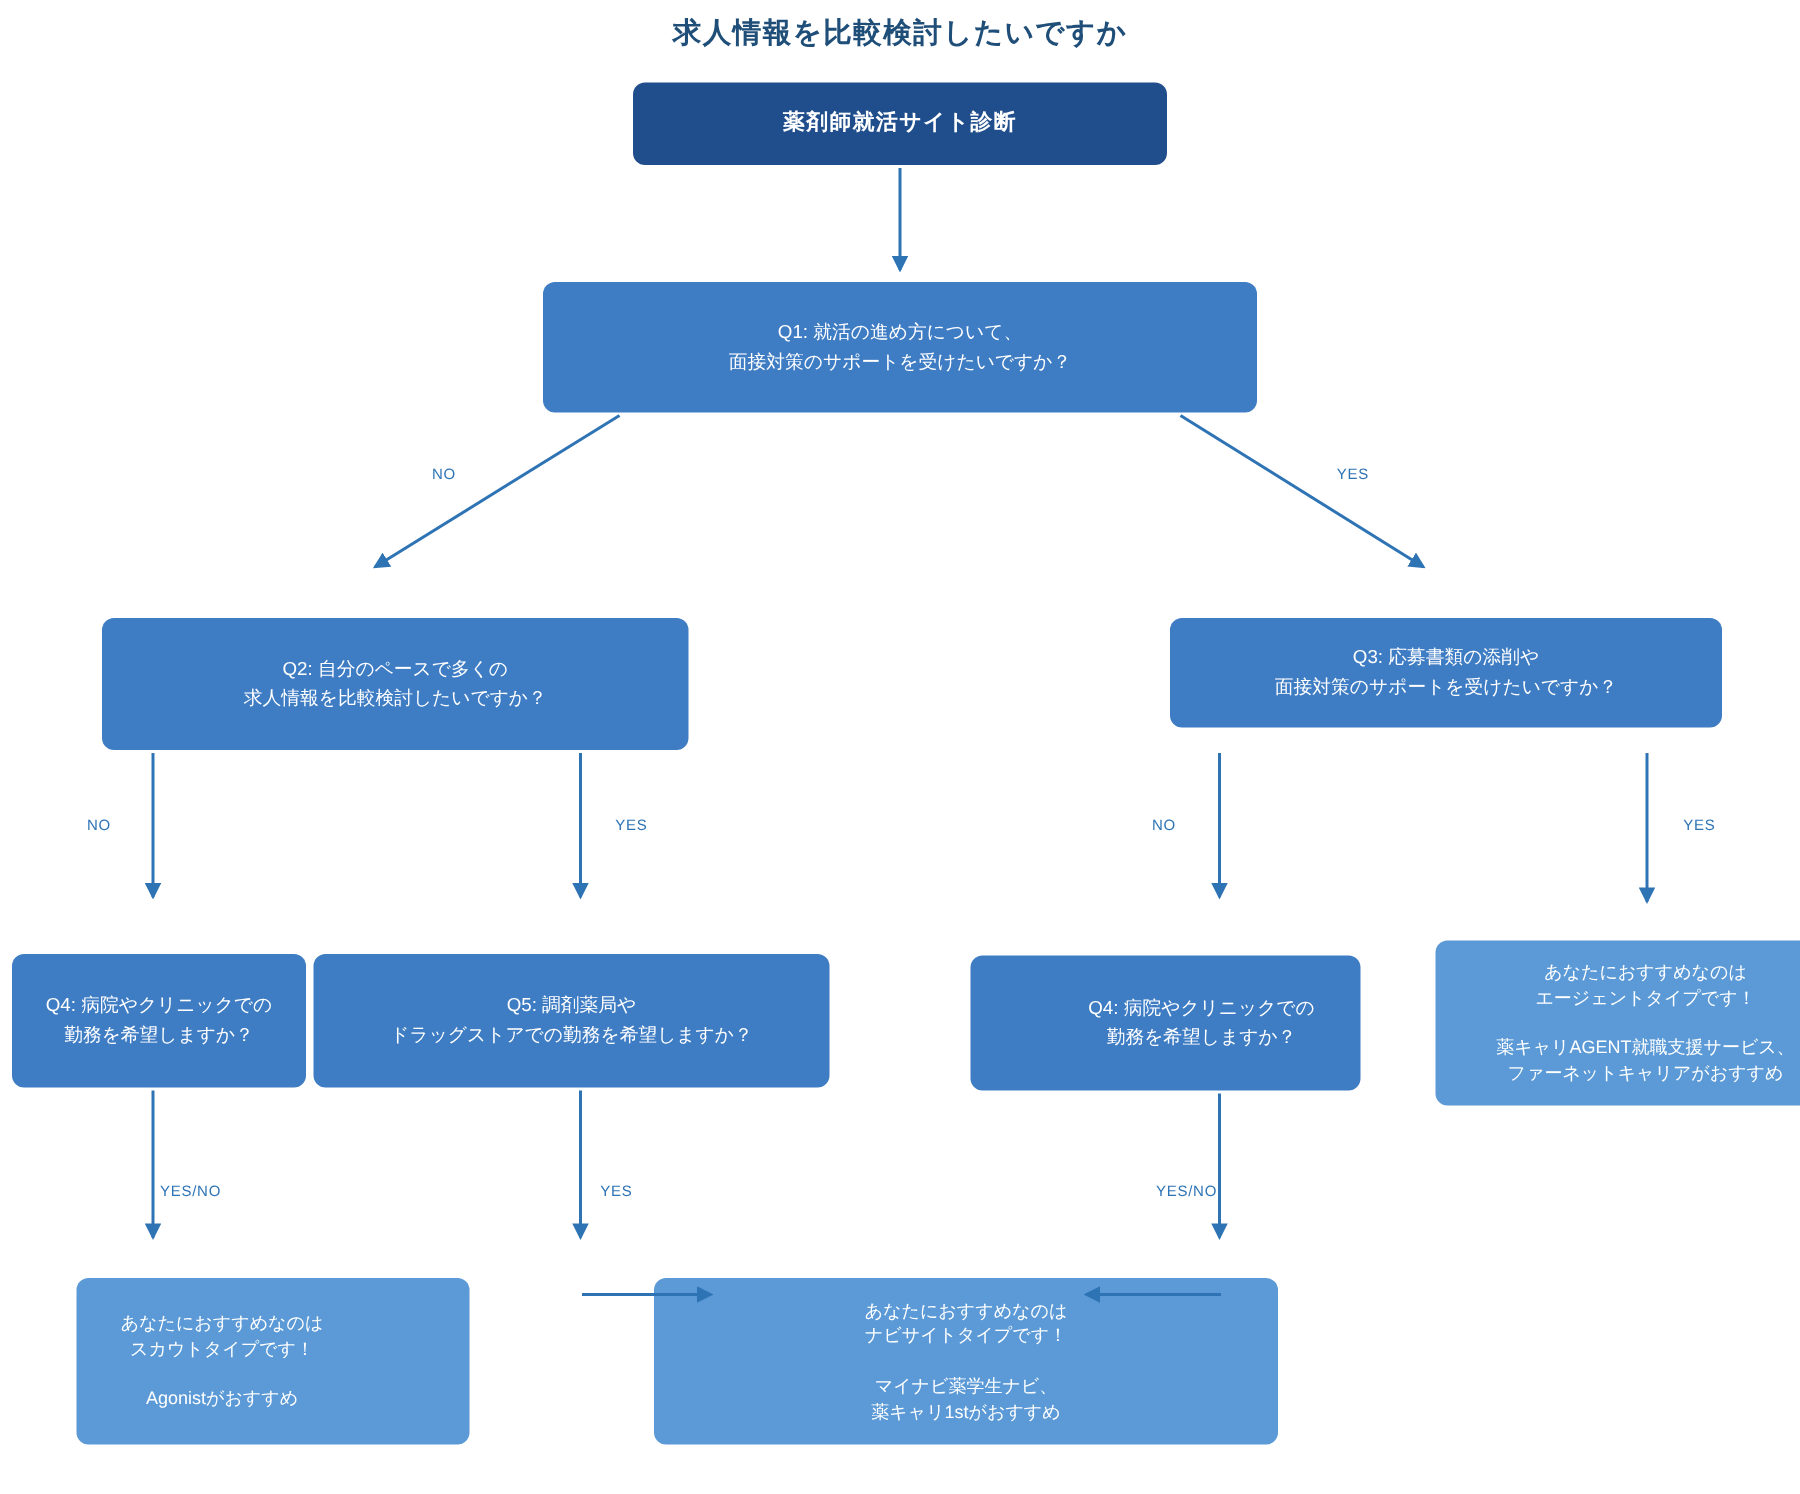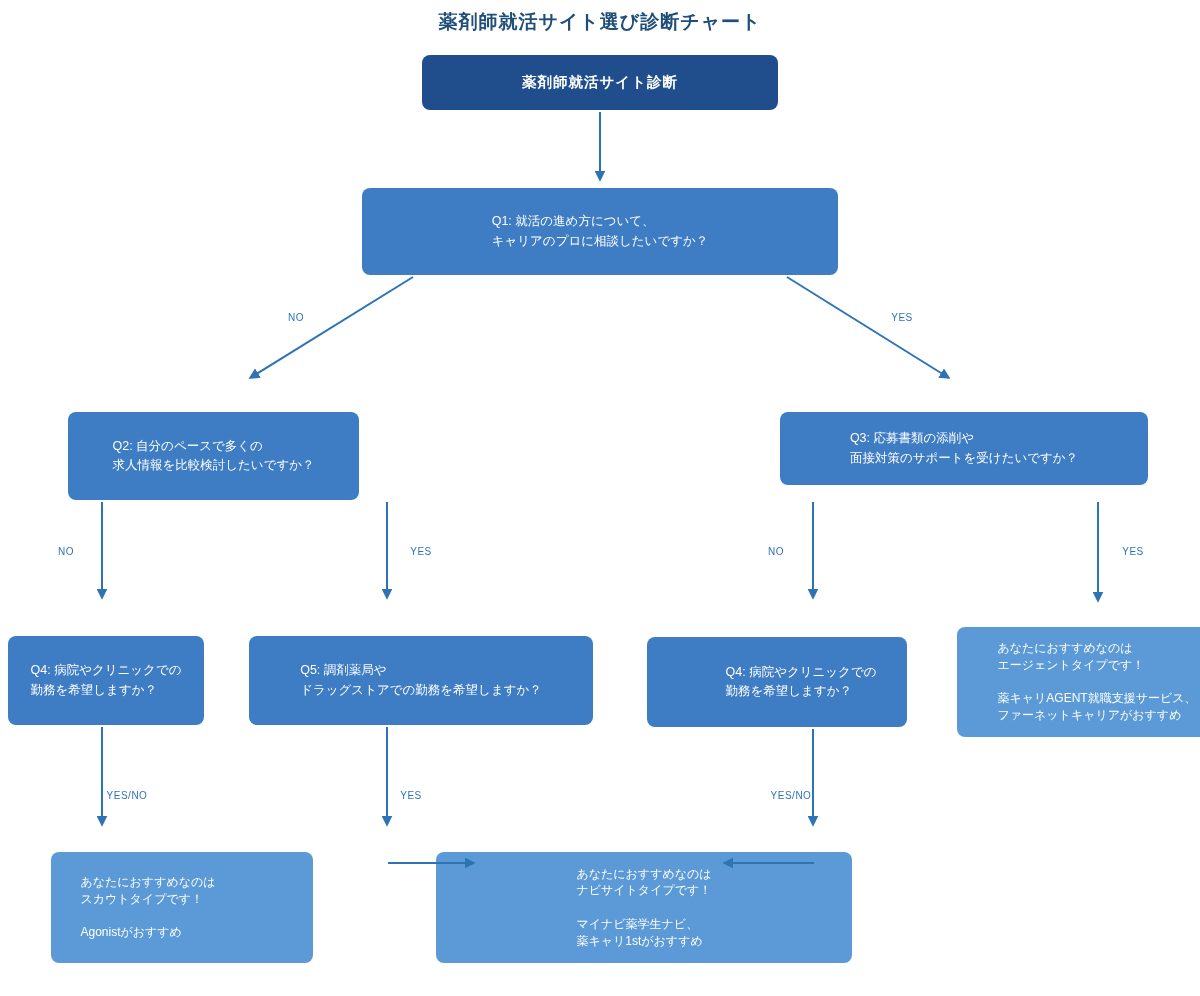--- a/index.html
+++ b/index.html
@@ -8,21 +8,21 @@
     width:1200px; height:996px; position:relative; overflow:hidden;
     font-family:"Liberation Sans","DejaVu Sans",sans-serif;
   }
   .title {
     position:absolute; top:9px; left:0; width:1200px; text-align:center;
     font-size:19px; font-weight:bold; color:var(--title_color,#1f4e79);
     letter-spacing:1px;
   }
   .node {
     position:absolute; display:flex; align-items:center; justify-content:center;
-    white-space:pre-line; color:#ffffff;
+    text-align:center; white-space:pre-line; color:#ffffff;
     border-radius:8px; font-size:12.5px; line-height:1.55;
   }
   .node.root-node {
     background:var(--root_fill,#204e8c); font-weight:bold; font-size:14.5px;
     letter-spacing:1px;
   }
   .node.q { background:var(--question_fill,#3e7cc3); }
   .node.result {
     background:var(--result_fill,#5b9ad6); font-size:12px; line-height:1.4;margin-left:44px;
   }
@@ -34,37 +34,37 @@
   #arrows {
     position:absolute; left:0; top:0; width:1200px; height:996px;
     pointer-events:none;
   }
   #arrows line { stroke:var(--arrow,#2e74b5); stroke-width:2; }
   #arrows .ah { fill:var(--arrow,#2e74b5); }
 </style>
 </head>
 <body>
 
-<div class="title">薬剤師就活サイト選び診断チャート</div>
+<div class="title">求人情報を比較検討したいですか</div>
 
 <div class="node root-node" style="left:422px; top:55px; width:356px; height:55px;">薬剤師就活サイト診断</div>
 
 <div class="node q" style="left:362px; top:188px; width:476px; height:87px;">Q1: 就活の進め方について、
-キャリアのプロに相談したいですか？</div>
+面接対策のサポートを受けたいですか？</div>
 
-<div class="node q" style="left:68px; top:412px; width:291px; height:88px;">Q2: 自分のペースで多くの
+<div class="node q" style="left:68px; top:412px; width:391px; height:88px;">Q2: 自分のペースで多くの
 求人情報を比較検討したいですか？</div>
 
 <div class="node q" style="left:780px; top:412px; width:368px; height:73px;">Q3: 応募書類の添削や
 面接対策のサポートを受けたいですか？</div>
 
 <div class="node q" style="left:8px; top:636px; width:196px; height:89px;">Q4: 病院やクリニックでの
 勤務を希望しますか？</div>
 
-<div class="node q" style="left:209px; top:636px; width:344px; height:89px;margin-left:40px;">Q5: 調剤薬局や
+<div class="node q" style="left:209px; top:636px; width:344px; height:89px;">Q5: 調剤薬局や
 ドラッグストアでの勤務を希望しますか？</div>
 
 <div class="node q" style="left:647px; top:637px; width:260px; height:90px; padding-left:48px;">Q4: 病院やクリニックでの
 勤務を希望しますか？</div>
 
 <div class="node result" style="left:913px; top:627px; width:280px; height:110px;">あなたにおすすめなのは
 エージェントタイプです！
 
 薬キャリAGENT就職支援サービス、
 ファーネットキャリアがおすすめ</div>

